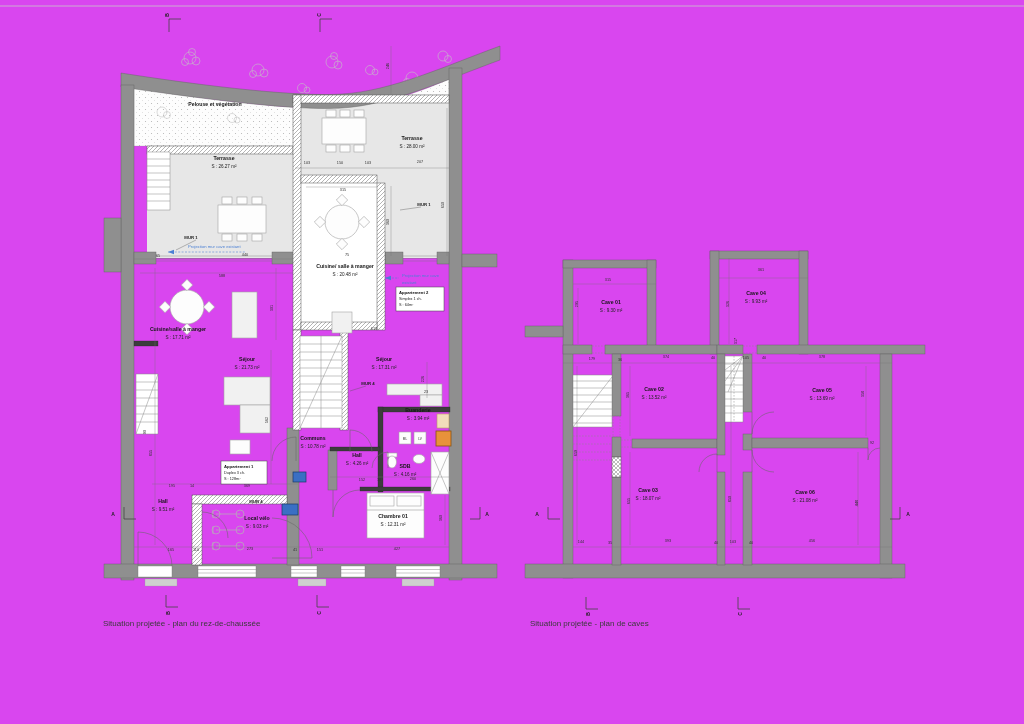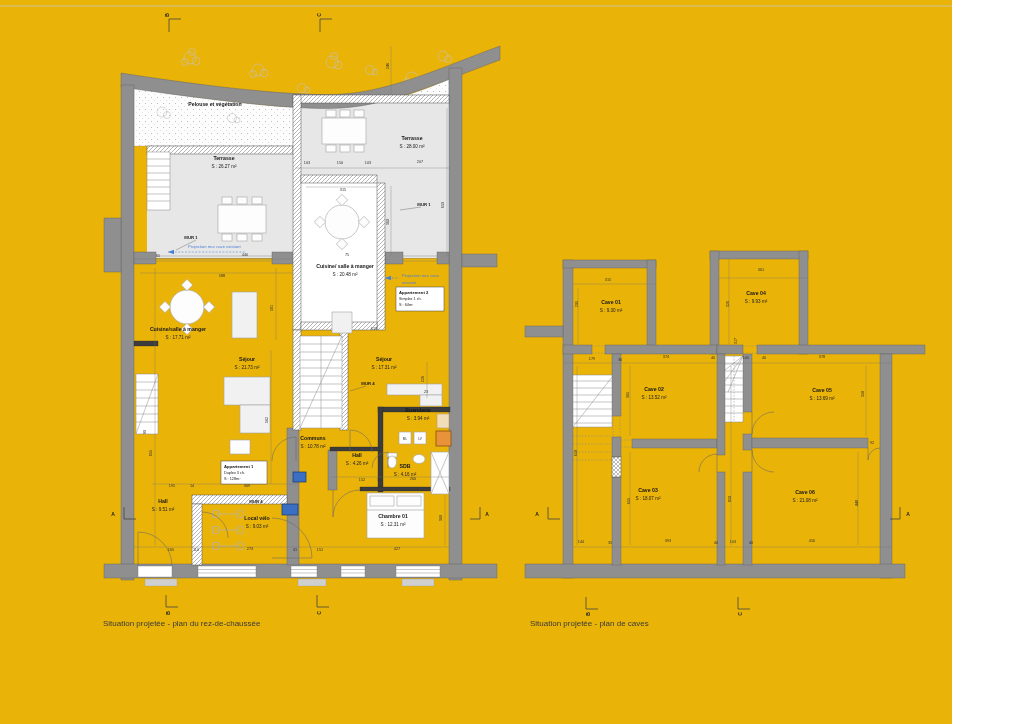--- a/index.html
+++ b/index.html
@@ -1,16 +1,16 @@
 <!DOCTYPE html>
 <html><head>
 <meta charset="utf-8">
 <style>
   html,body{margin:0;padding:0;background:#fff;}
-  .sheet{position:relative;width:952px;height:724px;background:#eab308;overflow:hidden;
+  .sheet{position:relative;width:1024px;height:724px;background:#d946ef;overflow:hidden;
          font-family:"Liberation Sans",sans-serif;}
   svg{display:block;}
   
   .wall{fill:var(--wall,#8f8f8f);stroke:#5e5e5e;stroke-width:.4;}
   .bwall{fill:#3c3c3c;stroke:#222;stroke-width:.3;}
   .hatchw{fill:url(#hatch);stroke:#555;stroke-width:.5;}
   .xhatchw{fill:url(#xhatch);stroke:#555;stroke-width:.5;}
   .terr{fill:var(--terr,#e7e7e7);stroke:none;}
   .lawn{fill:url(#dots);stroke:#9a9a9a;stroke-width:.3;}
   

